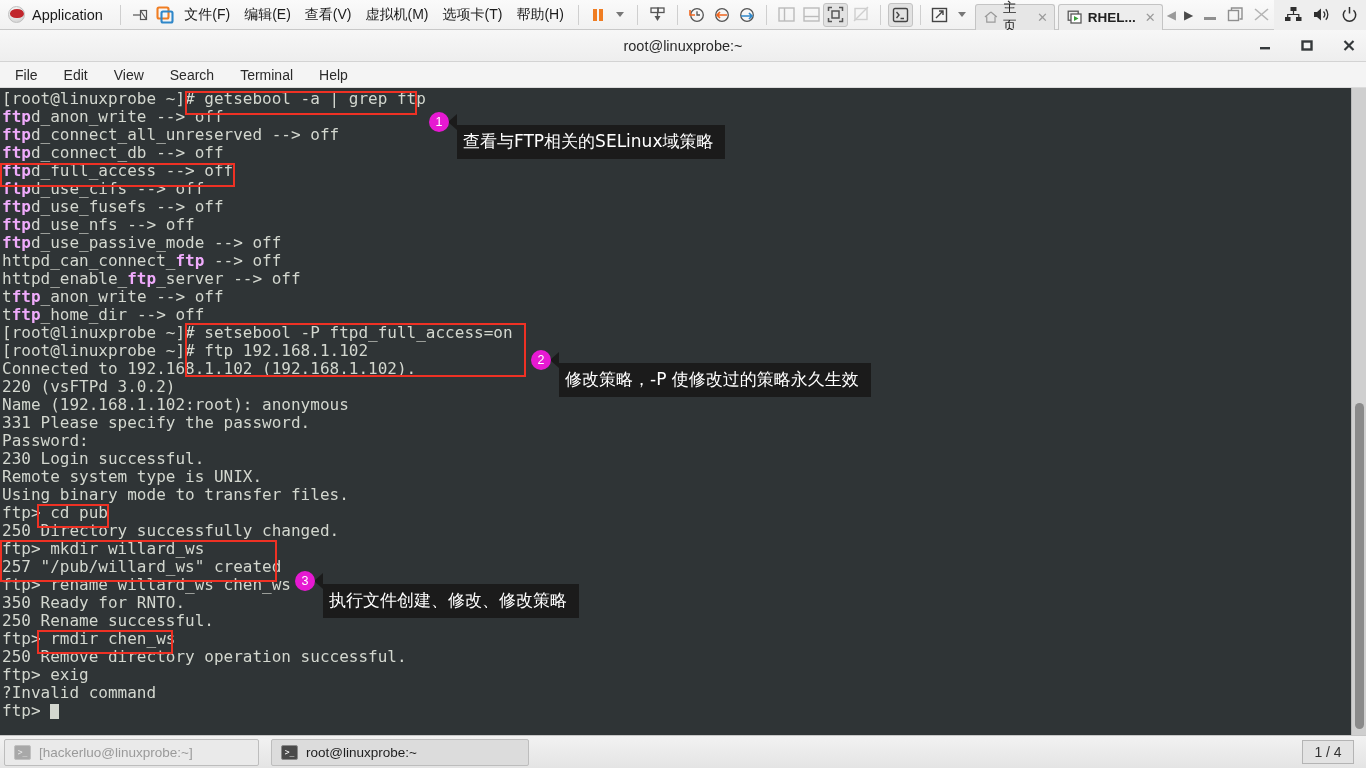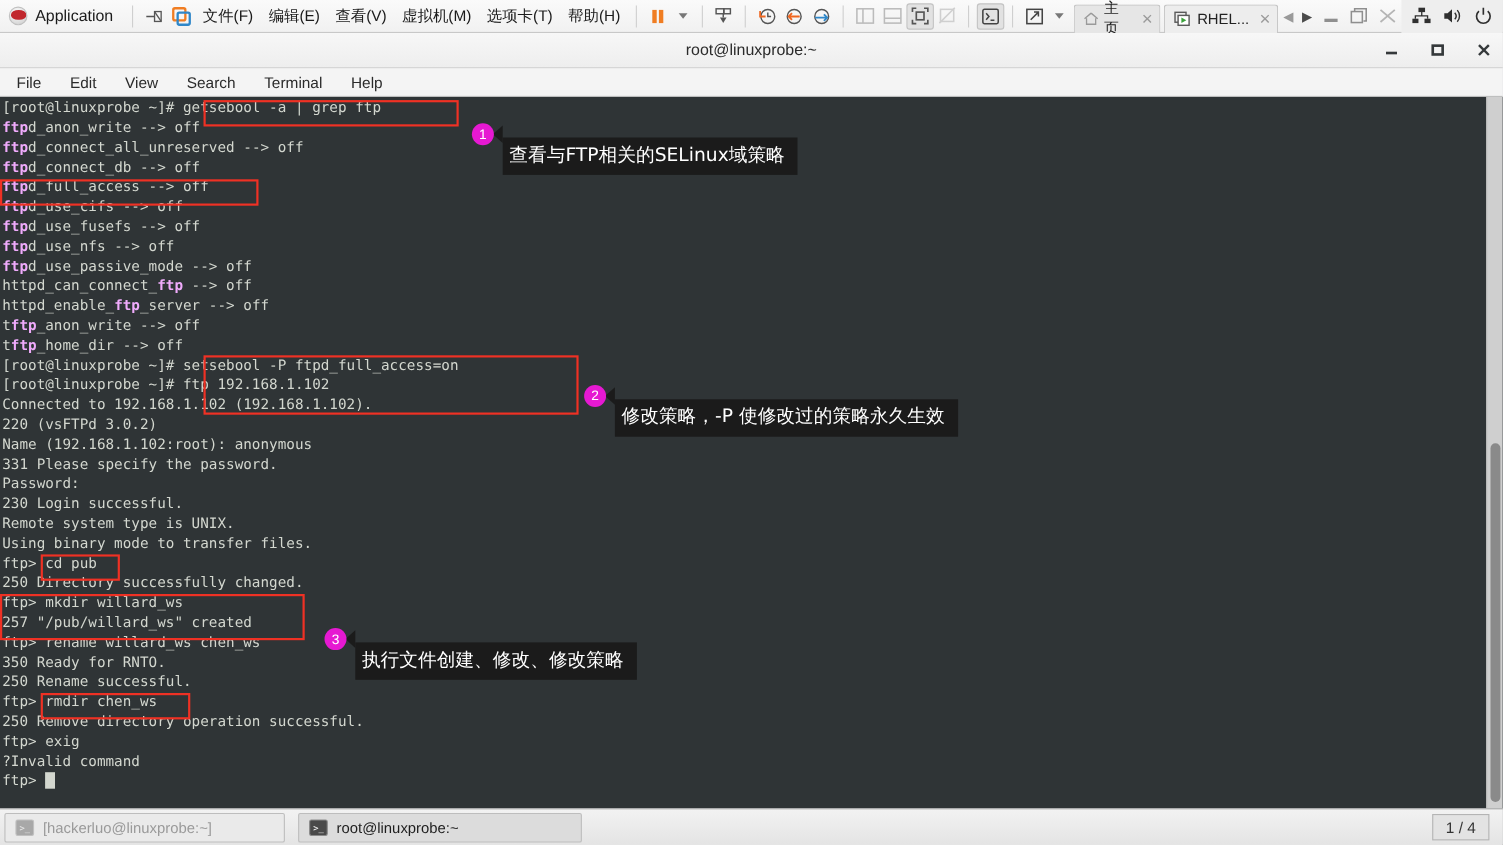--- a/index.html
+++ b/index.html
@@ -93,21 +93,21 @@
   #term-body {
     position: absolute; left: 0; top: 58px;
     width: 1366px; height: 647px;
     background: #2f3436;
     overflow: hidden;
   }
   #term-text {
     position: absolute; left: 0; top: 0;
     padding: 2px 0 0 2px;
     font-family: "DejaVu Sans Mono", "Liberation Mono", monospace;
-    font-size: 13px; line-height: 18px;
+    font-size: 16px; line-height: 18px;
     color: #d3d7cf; white-space: pre;
   }
   #term-text .m { color: #f0abfc; font-weight: bold; }
   .cursor {
     display: inline-block; width: 9px; height: 15px;
     background: #d3d7cf; vertical-align: -3px;
   }
   #term-scrollbar {
     position: absolute; right: 0; top: 0;
     width: 15px; height: 647px;
@@ -322,21 +322,21 @@
     <span>主页</span>
     <span class="xmark">✕</span>
   </div>
 
   <div class="vm-tab active">
     <svg width="16" height="14" viewBox="0 0 16 14">
       <rect x="1.2" y="1.2" width="10" height="9" fill="none" stroke="#5a5a5a" stroke-width="1.3"></rect>
       <rect x="4" y="4" width="10" height="9" fill="#ffffff" stroke="#5a5a5a" stroke-width="1.3"></rect>
       <polygon points="7,6 11.5,8.5 7,11" fill="#3aa13a"></polygon>
       </svg>
-    <span style="font-weight:normal">RHEL...</span>
+    <span style="font-weight:bold">RHEL...</span>
     <span class="xmark">✕</span>
   </div>
 
   <div style="flex:1"></div>
 
   <span class="vm-navarrow">◀</span>
   <span class="vm-navarrow" style="color:#4a4a4a">▶</span>
 
   <div class="vm-win-btn">
     <svg width="16" height="14" viewBox="0 0 16 14">

